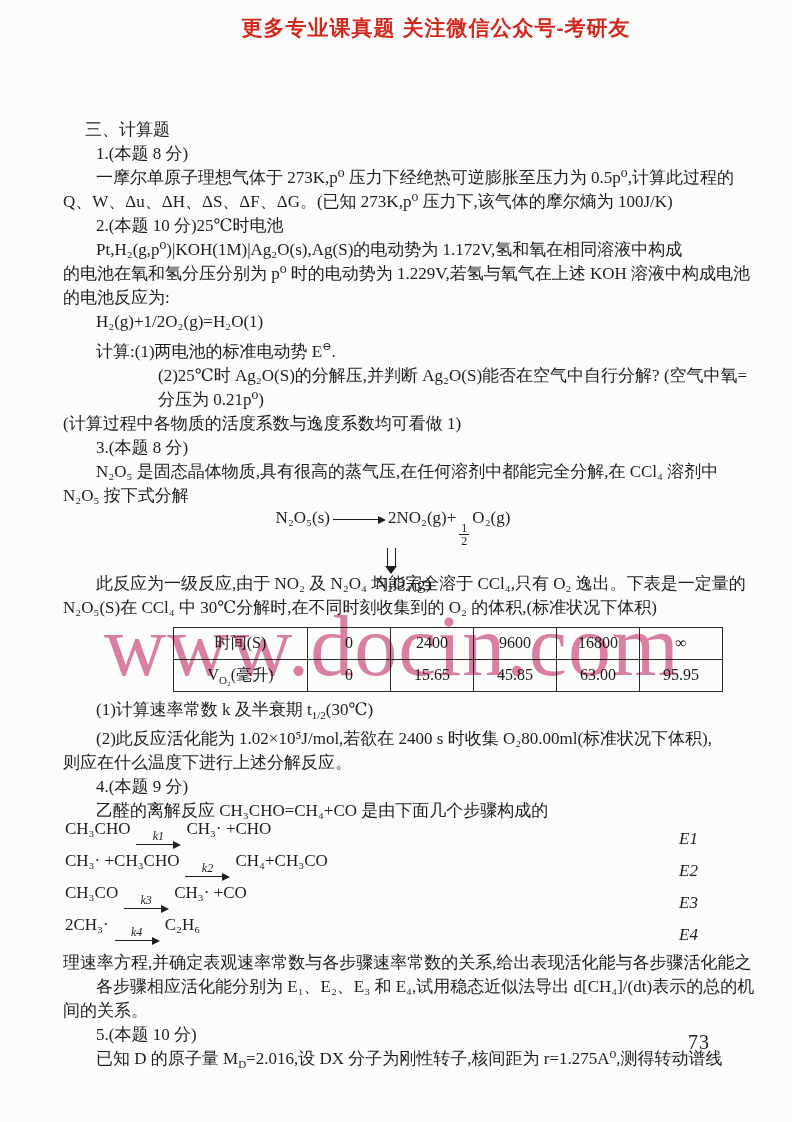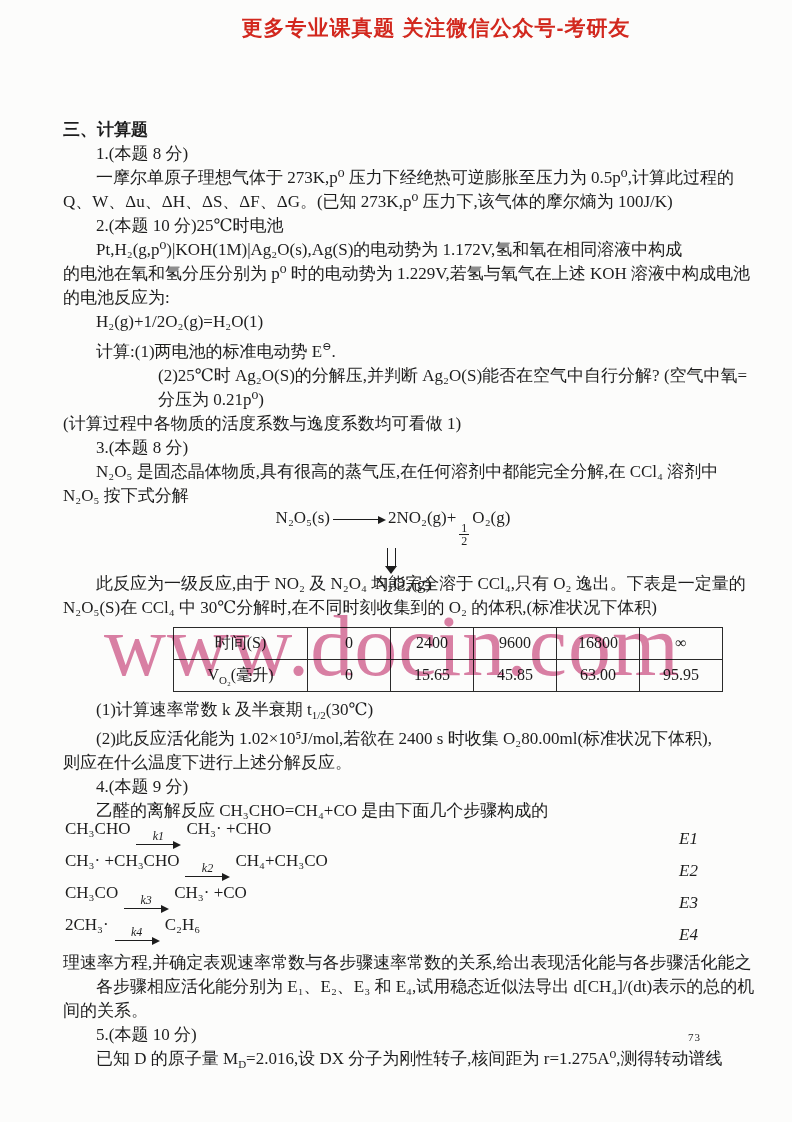--- a/index.html
+++ b/index.html
@@ -11,21 +11,21 @@
   .banner{
     position:absolute;top:14px;left:0;width:792px;text-align:center;
     font-family:"Liberation Sans","DejaVu Sans",sans-serif;
     font-weight:700;font-size:21px;letter-spacing:1px;
   }
   .page-body{
     position:absolute;left:63px;top:118px;width:660px;
     font-size:17px;
   }
   .ln{margin:0;line-height:24px;white-space:nowrap;}
-  .bold-hei{font-family:"Liberation Sans","DejaVu Sans",sans-serif;font-weight:700;}
+  .bold-hei{font-family:"Liberation Sans","DejaVu Sans",sans-serif;font-weight:400;margin-left:22px;}
   .ind1{padding-left:33px;}
   .ind2{padding-left:95px;}
   sub{font-size:11px;}
   sup{font-size:11px;}
   
   .eq3{position:relative;height:64px;text-align:center;line-height:20px;}
   .eq3-line{white-space:nowrap;}
   .frac{display:inline-flex;flex-direction:column;align-items:center;
         vertical-align:-9px;margin:0 3px;font-size:12px;line-height:12px;}
   .frac .num{border-bottom:1.2px solid #1d1d1d;padding:0 2px;}
@@ -52,21 +52,21 @@
      vertical-align:-6px;margin:12px 3px;}
   .klabel{font-style:italic;font-size:12px;line-height:11px;}
   .elabel{font-style:italic;font-size:17px;margin-right:25px;}
   
   .watermark{
     position:absolute;left:104px;top:596px;z-index:5;pointer-events:none;
     font-family:Liberation Serif, serif;
     font-size:86px;line-height:100px;color:#be185d;opacity:.55;
     mix-blend-mode:multiply;letter-spacing:1px;white-space:nowrap;
   }
-  .pageno{position:absolute;top:1031px;left:688px;font-size:11px;letter-spacing:1px;}
+  .pageno{position:absolute;top:1031px;left:688px;font-size:20px;letter-spacing:1px;}
 </style>
 </head>
 <body>
 
 <div class="banner" style="color:#d2281e;padding-left:40px;">更多专业课真题 关注微信公众号-考研友</div>
 
 <div class="watermark">www.docin.com</div>
 
 <div class="page-body">
 

